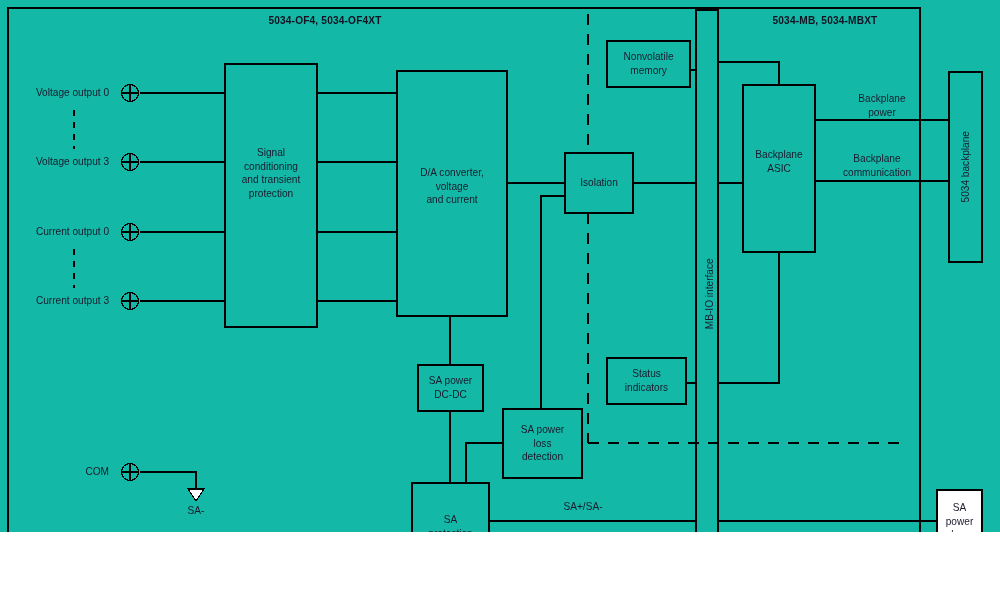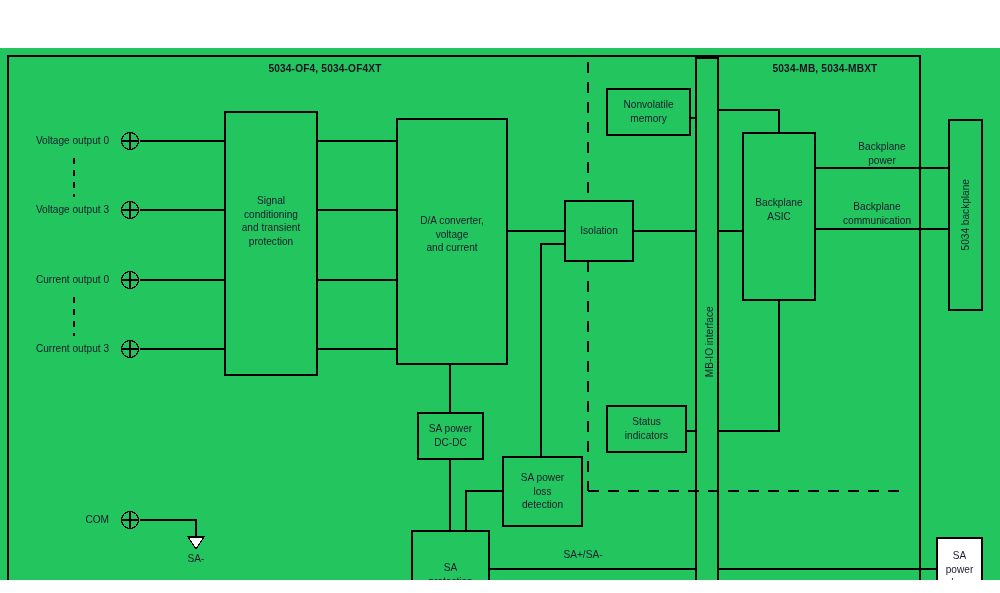--- a/index.html
+++ b/index.html
@@ -1,17 +1,17 @@
 <!DOCTYPE html>
 <html><head>
 <meta charset="utf-8">
 <style>
   html,body{margin:0;padding:0;background:#ffffff;}
   body{font-family:"Liberation Sans",sans-serif;}
-  #stage{position:relative;width:1000px;height:532px;background:#22c55e;overflow:hidden;margin-top:48px;}
+  #stage{position:relative;width:1000px;height:532px;background:#14b8a6;overflow:hidden;}
   svg{position:absolute;left:0;top:0;width:1000px;height:593px;}
   .lbl{position:absolute;color:#1a1a2e;font-family:"Liberation Sans",sans-serif;
        font-size:11.5px;line-height:13.5px;text-align:center;
        transform:scaleX(0.88);transform-origin:center center;letter-spacing:0px;}
   .lbl.left{text-align:right;}
   .title{font-weight:bold;font-size:11.5px;color:#111122;letter-spacing:0.2px;}
   .vert{transform:rotate(-90deg) scaleX(0.88);transform-origin:center center;white-space:nowrap;}
   .termlabel{font-size:11.5px;}
 </style>
 </head>

